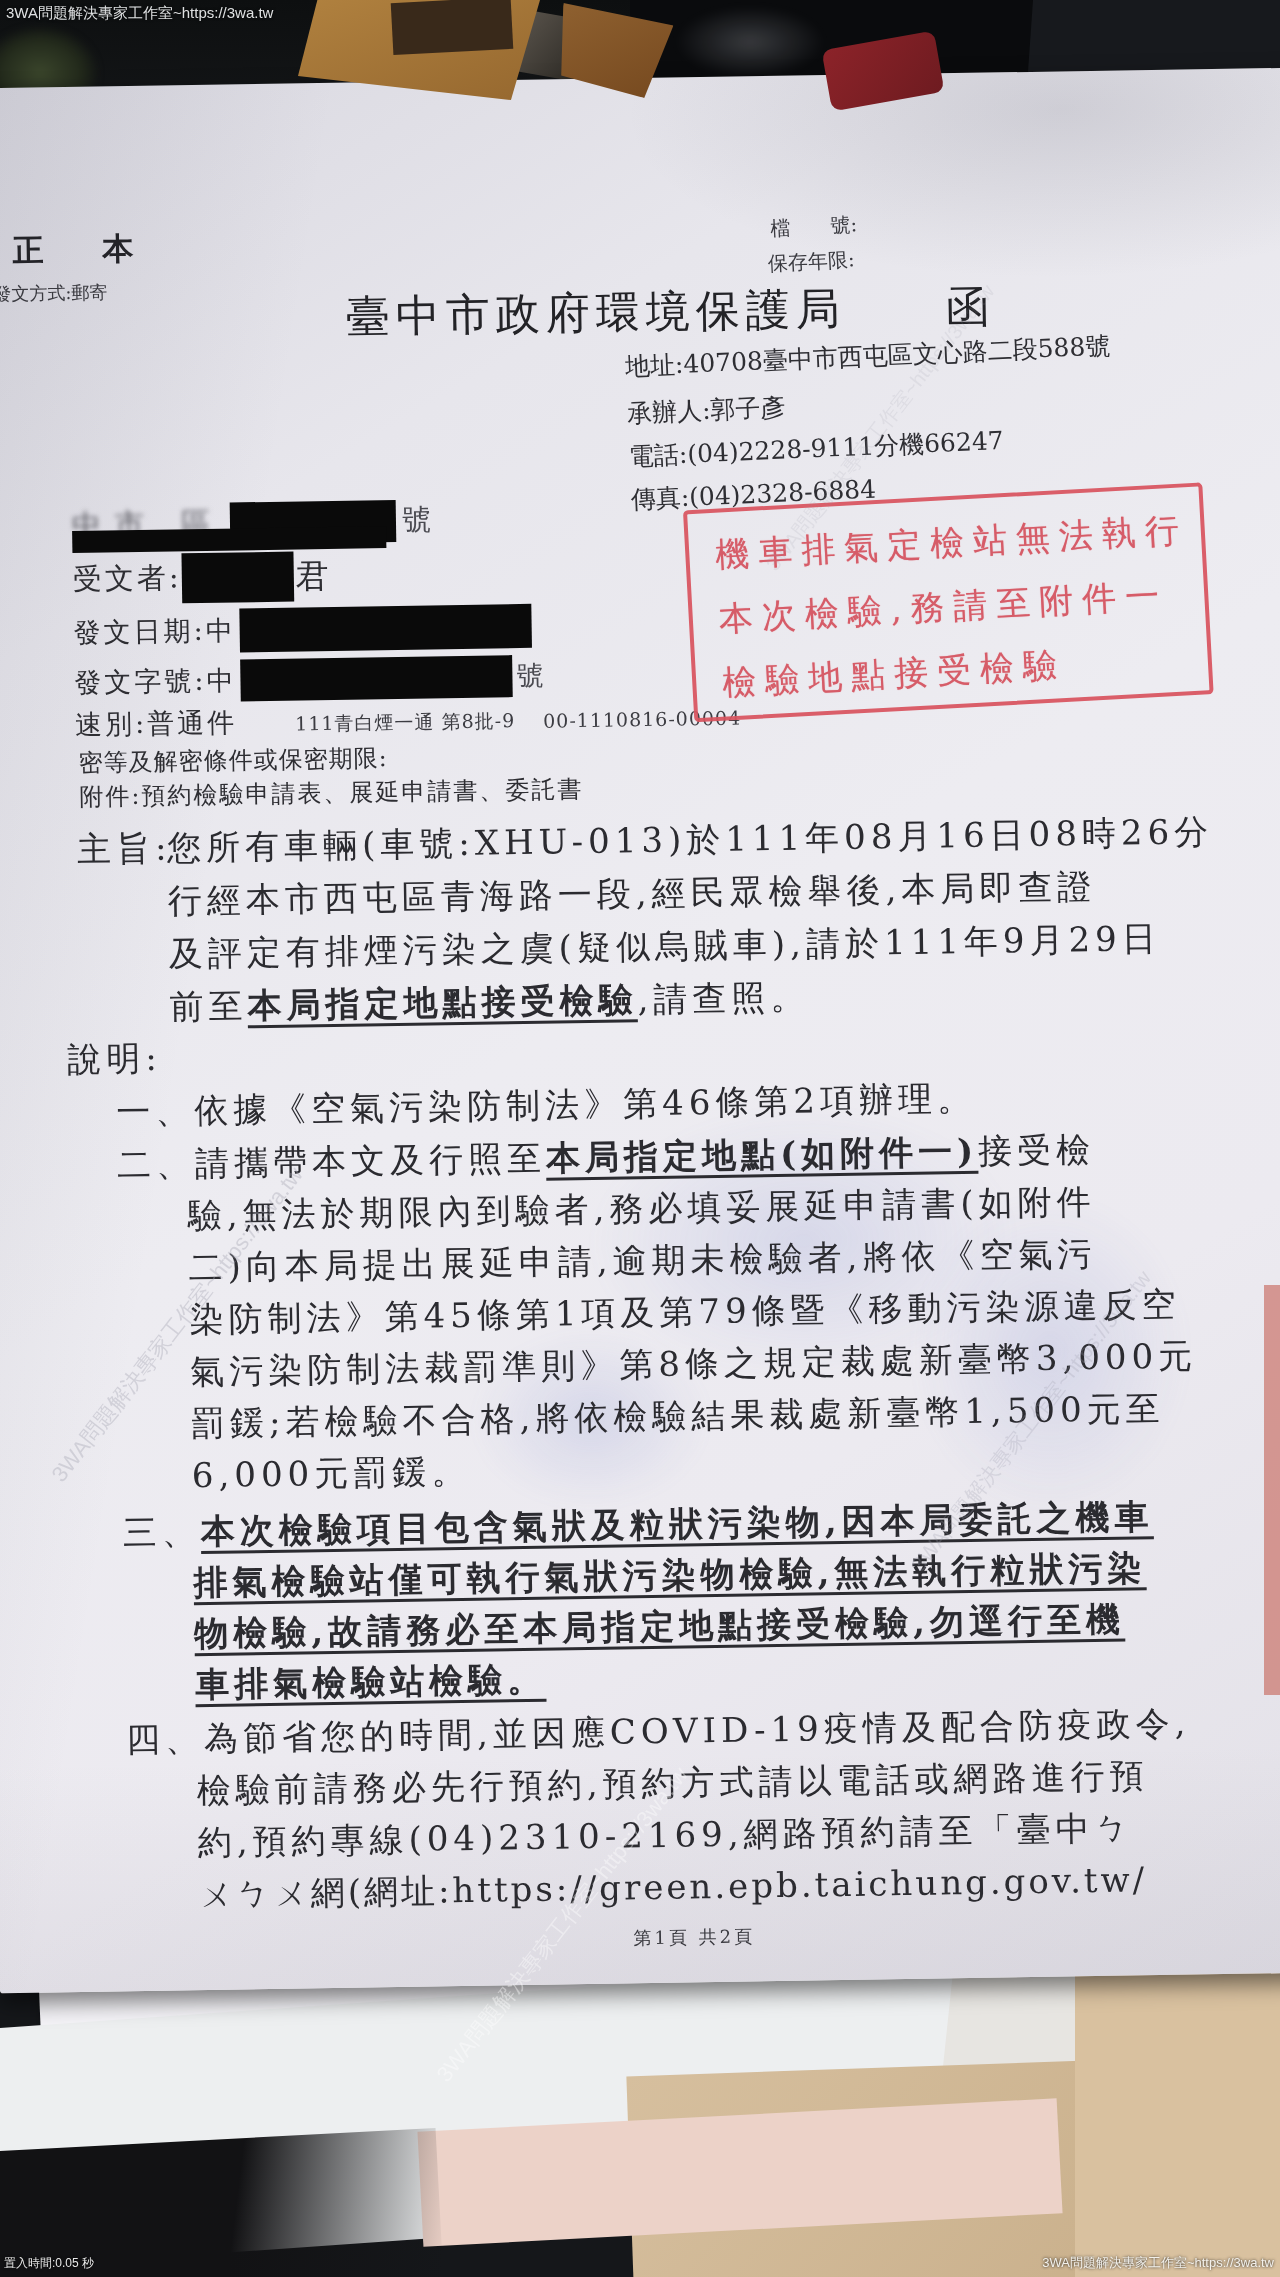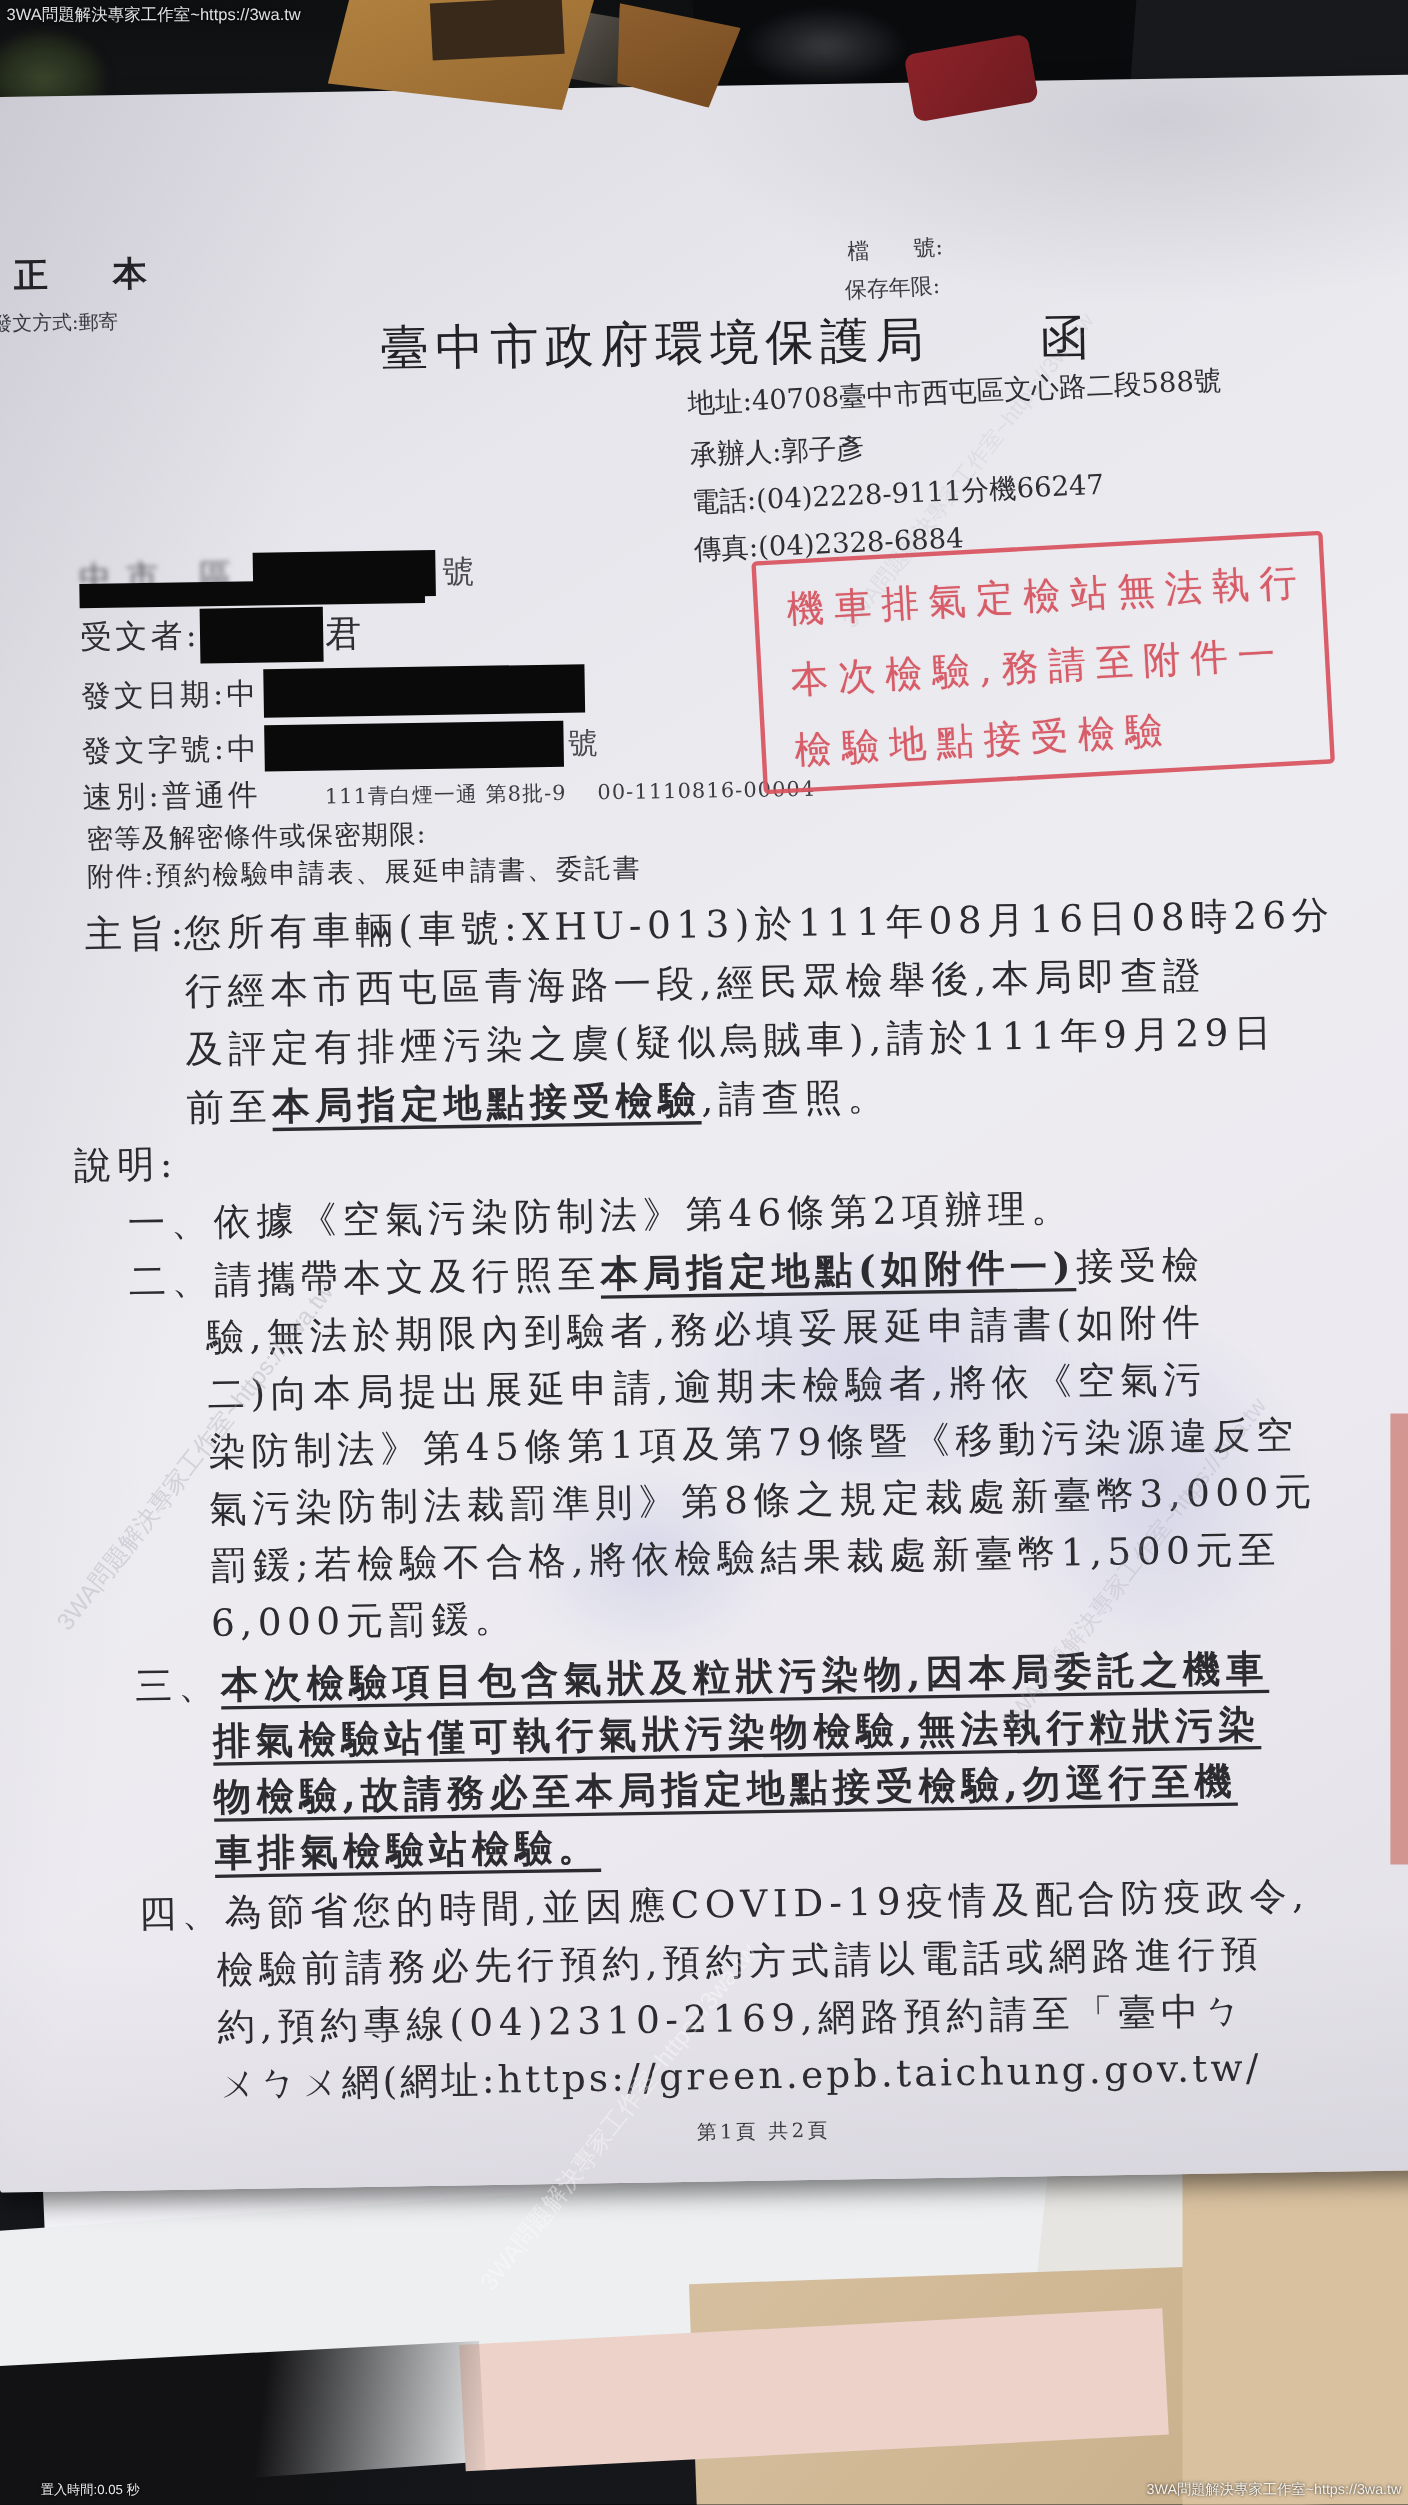--- a/index.html
+++ b/index.html
@@ -159,16 +159,16 @@
 
     <div class="line" style="left:60px;right:0;top:1848px;text-align:center;font-size:18px;letter-spacing:3px;color:#3a3a40;white-space:normal;">第1頁 共2頁</div>
   </div>
 
   <div class="wm-diag" style="left:45px;top:1470px;font-size:22px;color:rgba(165,165,178,.38);">3WA問題解決專家工作室~https://3wa.tw</div>
   <div class="wm-diag" style="left:905px;top:1560px;font-size:21px;color:rgba(160,160,172,.26);">3WA問題解決專家工作室~https://3wa.tw</div>
   <div class="wm-diag" style="left:430px;top:2070px;font-size:22px;color:rgba(255,255,255,.4);">3WA問題解決專家工作室~https://3wa.tw</div>
   <div class="wm-diag" style="left:760px;top:560px;font-size:20px;color:rgba(150,150,162,.14);">3WA問題解決專家工作室~https://3wa.tw</div>
 
   <div class="overlay-txt" style="left:6px;top:4px;font-size:15px;">3WA問題解決專家工作室~https://3wa.tw</div>
-  <div class="overlay-txt" style="left:4px;top:2255px;font-size:12px;color:#e9e9e9;margin-left:33px;">置入時間:0.05 秒</div>
+  <div class="overlay-txt" style="left:4px;top:2255px;font-size:12px;color:#e9e9e9;">置入時間:0.05 秒</div>
   <div class="overlay-txt" style="right:6px;top:2254px;font-size:13px;color:#f3f1ec;">3WA問題解決專家工作室~https://3wa.tw</div>
 
 </div>
 
 </body></html>

